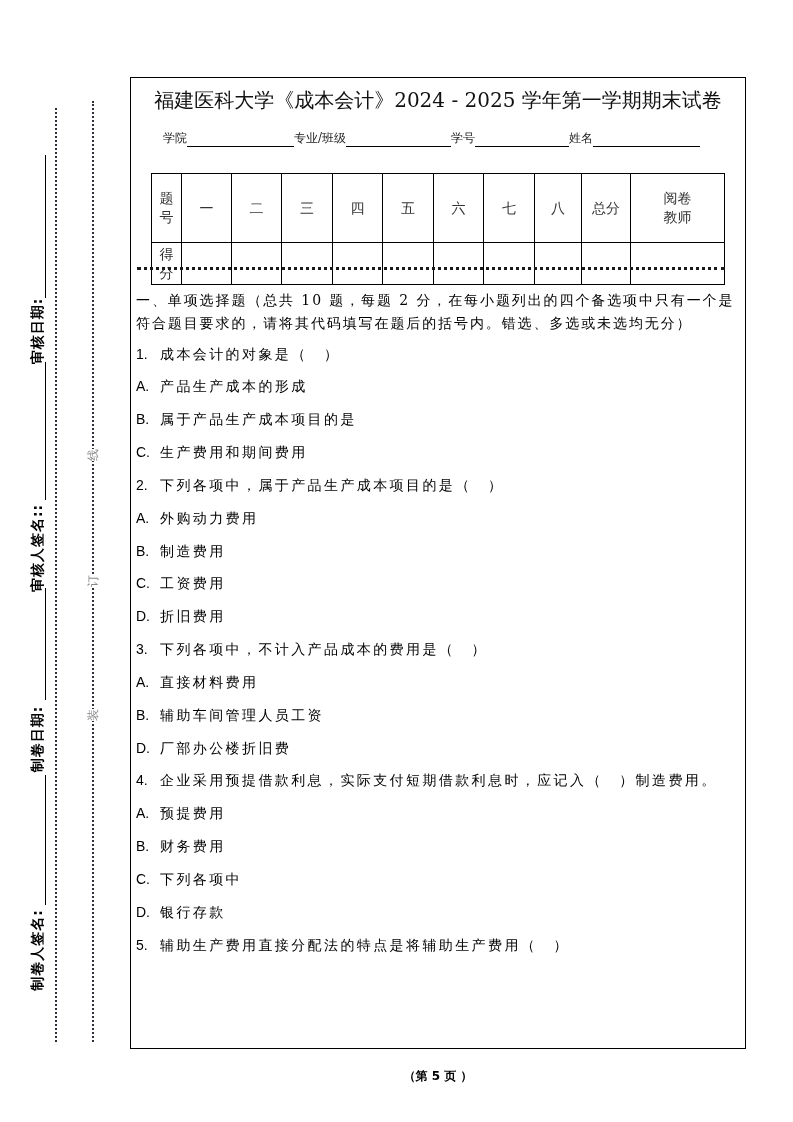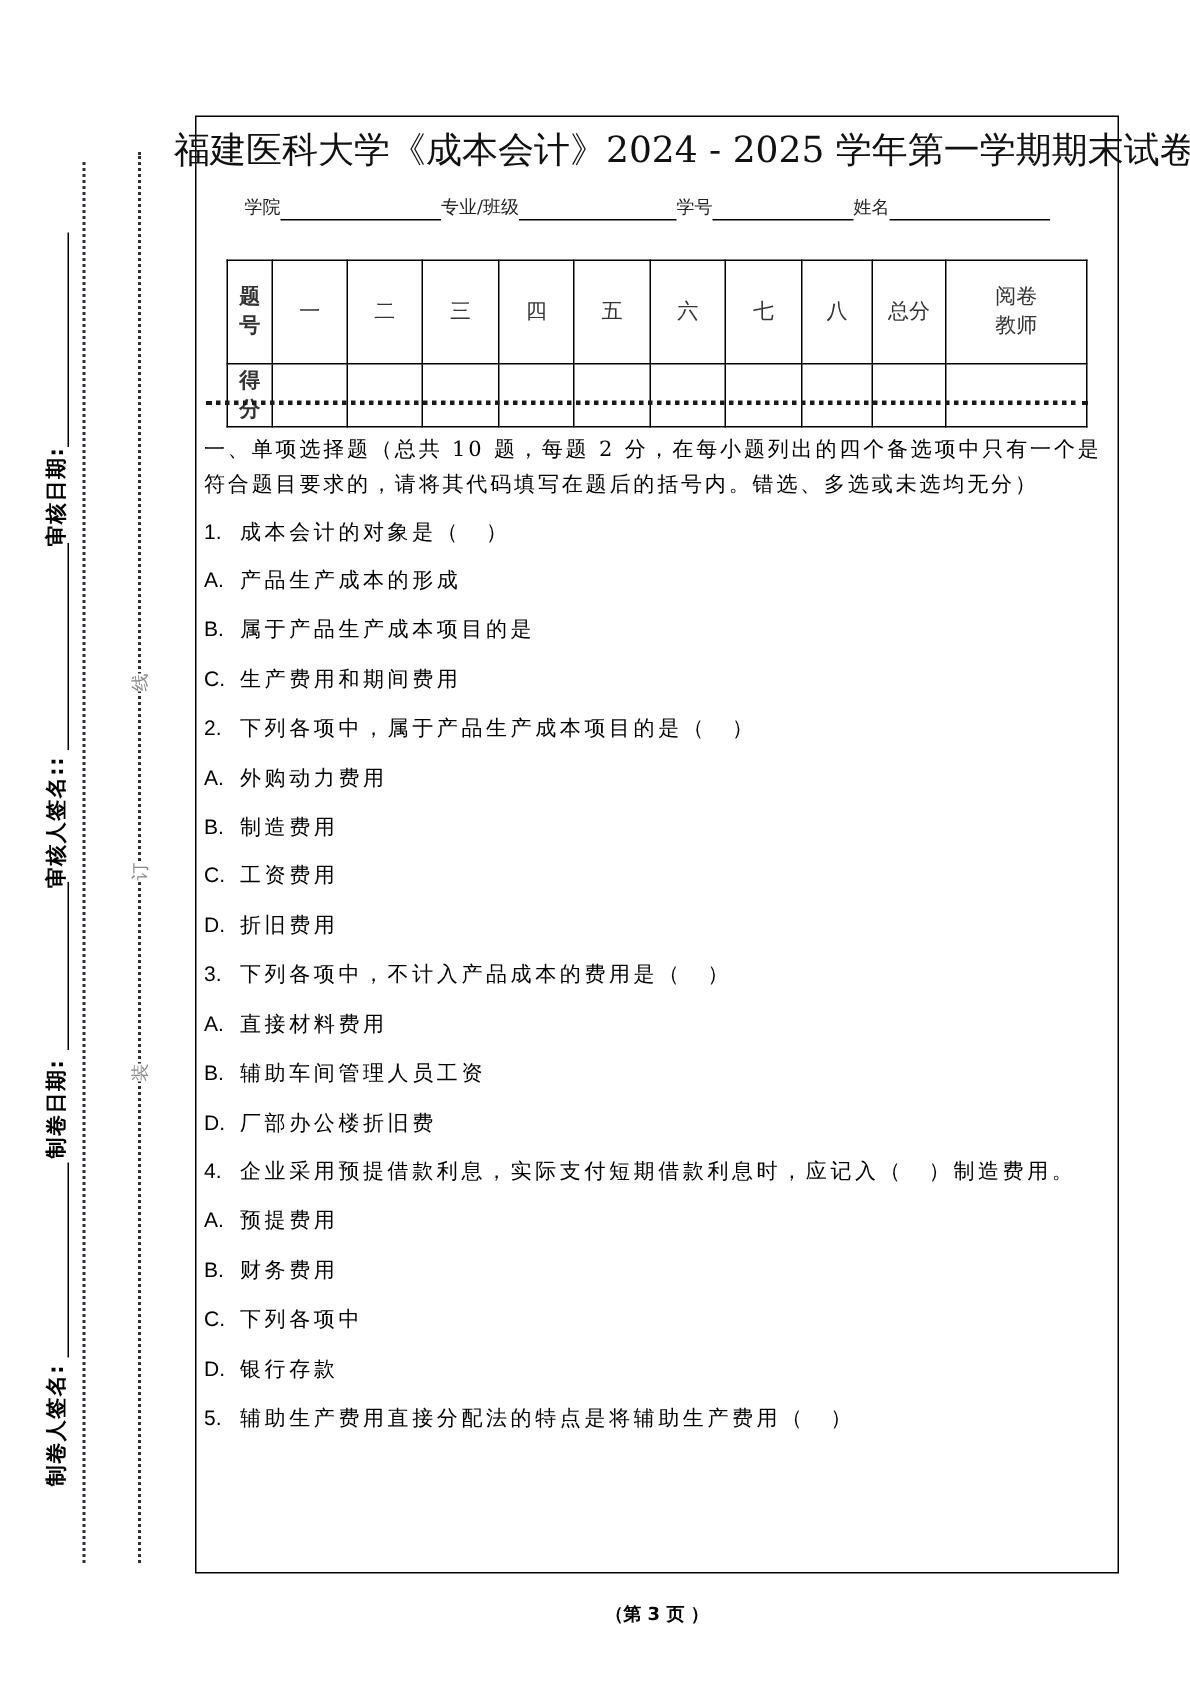--- a/index.html
+++ b/index.html
@@ -5,28 +5,28 @@
   html,body{margin:0;padding:0;background:#fff;}
   body{width:793px;height:1122px;position:relative;overflow:hidden;font-family:"DejaVu Serif",serif;color:#000;}
   
   .m-solid{position:absolute;left:45px;width:0;border-left:1px solid #000;}
   .m-dot1{position:absolute;left:55px;top:108px;height:934px;width:0;border-left:2px dotted #2b2f3a;}
   .m-dot2{position:absolute;left:92px;top:101px;height:941px;width:0;border-left:2px dotted #2b2f3a;}
   .m-label{position:absolute;transform:translate(-50%,-50%) rotate(-90deg);white-space:nowrap;font-family:"DejaVu Sans",sans-serif;font-weight:bold;font-size:14px;letter-spacing:1px;color:#000;}
   .m-mark{position:absolute;left:93px;transform:translate(-50%,-50%) rotate(-90deg);background:#fff;color:#888;font-size:12px;padding:2px 0;line-height:14px;}
   
   .box{position:absolute;left:130px;top:77px;width:614px;height:970px;border:1px solid #000;}
-  .title{position:absolute;left:116px;width:616px;top:86px;text-align:center;font-size:24px;line-height:28px;color:#111;white-space:nowrap;}
+  .title{position:absolute;left:130px;width:616px;top:86px;text-align:center;font-size:20px;line-height:28px;color:#111;white-space:nowrap;}
   .info{position:absolute;left:163px;top:131px;display:flex;align-items:flex-end;font-size:12px;color:#222;white-space:nowrap;height:16px;}
   .info .blank{display:inline-block;border-bottom:1px solid #000;height:14px;}
   table.score{position:absolute;left:151px;top:173px;border-collapse:collapse;table-layout:fixed;width:573px;}
   table.score td{border:1px solid #000;text-align:center;vertical-align:middle;font-size:14px;color:#333;padding:0;line-height:19px;}
   table.score tr.r1 td{height:42px;}
   table.score tr.r2 td{height:41px;}
-  .narrow{display:block;width:15px;margin:0 auto;word-break:break-all;font-weight:bold;}
+  .narrow{display:block;width:15px;margin:0 auto;word-break:break-all;}
   .wide{display:block;width:30px;margin:15px auto;word-break:break-all;}
   .sep{position:absolute;left:137px;top:267px;width:588px;height:0;border-top:3px dotted #1a1a1a;}
   .heading{position:absolute;left:136px;top:289px;font-size:14px;line-height:23px;letter-spacing:1.9px;white-space:nowrap;}
   .qlist{position:absolute;left:136px;top:337.5px;font-size:14px;}
   .line{height:32.85px;line-height:32.85px;white-space:nowrap;letter-spacing:2.4px;}
   .lbl{display:inline-block;width:24px;letter-spacing:0;font-family:"Liberation Sans",sans-serif;font-size:14px;}
   .footer{position:absolute;left:130px;width:616px;top:1068px;text-align:center;font-family:"DejaVu Sans",sans-serif;font-weight:bold;font-size:12px;}
 </style>
 </head>
 <body>
@@ -141,13 +141,13 @@
 
   <div class="line"><span class="lbl">4.</span><span>企业采用预提借款利息，实际支付短期借款利息时，应记入（　）制造费用。</span></div>
   <div class="line"><span class="lbl">A.</span><span>预提费用</span></div>
   <div class="line"><span class="lbl">B.</span><span>财务费用</span></div>
   <div class="line"><span class="lbl">C.</span><span>下列各项中</span></div>
   <div class="line"><span class="lbl">D.</span><span>银行存款</span></div>
 
   <div class="line"><span class="lbl">5.</span><span>辅助生产费用直接分配法的特点是将辅助生产费用（　）</span></div>
 </div>
 
-<div class="footer">（第 3 页 ）</div>
+<div class="footer">（第 5 页 ）</div>
 
 </body></html>

